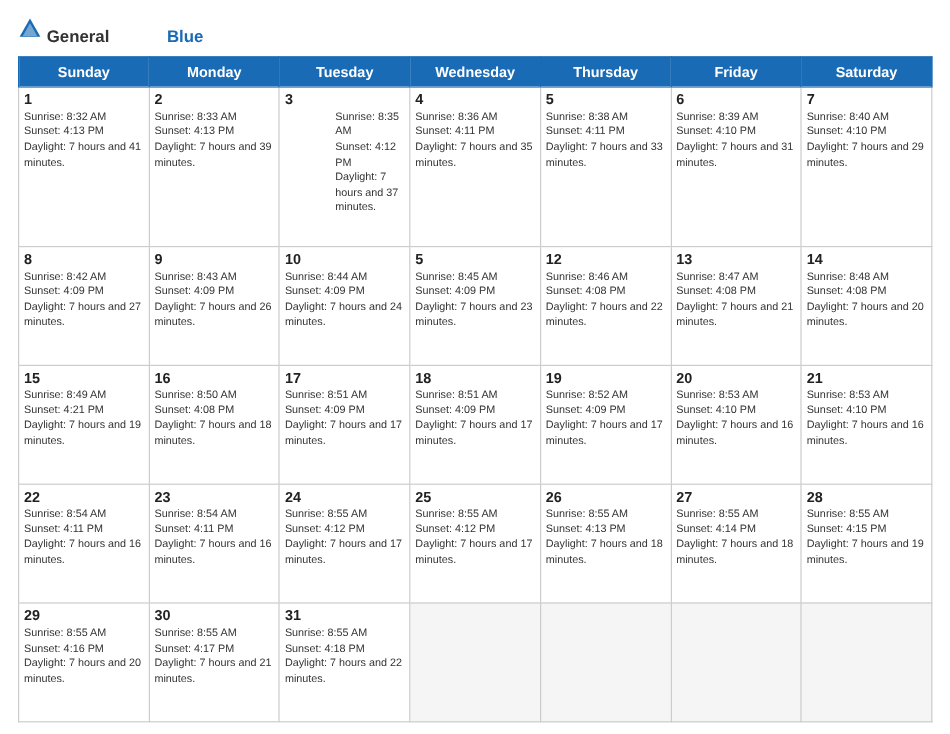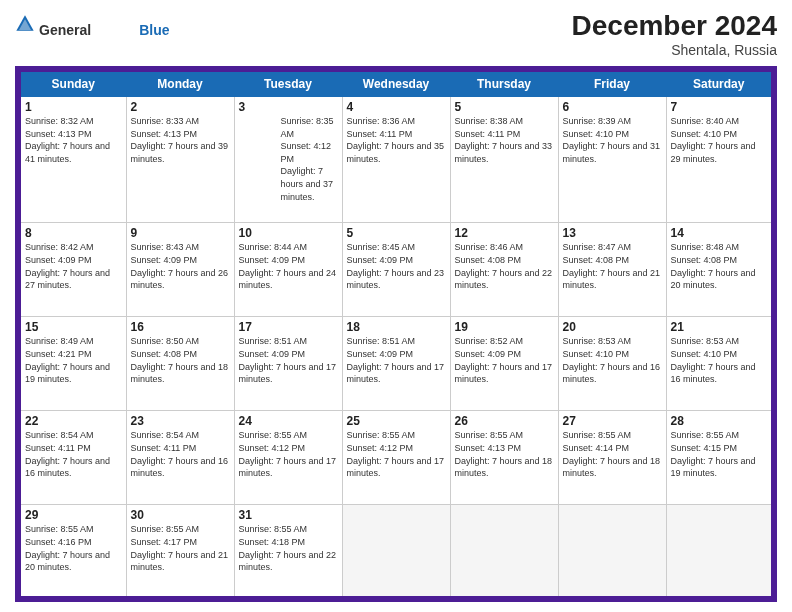--- a/index.html
+++ b/index.html
@@ -52,21 +52,21 @@
       font-size: 28px;
       font-weight: bold;
       color: #222;
     }
     .location {
       font-size: 14px;
       color: #444;
     }
     .calendar {
       flex: 1;
-      border: 6px solid #4c1d95;
+      border: 1px solid #4c1d95;
       border-collapse: collapse;
       width: 100%;
       table-layout: fixed;
     }
     .calendar th {
       background: #1a6bb5;
       color: #fff;
       font-size: 12px;
       font-weight: bold;
       padding: 5px 4px;
@@ -108,24 +108,20 @@
         <polygon points="15,2 28,25 2,25" fill="#1a6bb5"></polygon>
         <polygon points="15,8 24,24 6,24" fill="#fff" opacity="0.4"></polygon>
       </svg>
       <div>
         <div style="display:flex;gap:0;margin-top:12px;">
           <span class="logo-text-general">General</span>
           <span class="logo-text-blue">Blue</span>
         </div>
       </div>
     </div>
-    <div class="title-block">
-      <div class="month-year">December 2024</div>
-      <div class="location">Shentala, Russia</div>
-    </div>
   </div>
 
   <table class="calendar">
     <thead>
       <tr>
         <th>Sunday</th>
         <th>Monday</th>
         <th>Tuesday</th>
         <th>Wednesday</th>
         <th>Thursday</th>

